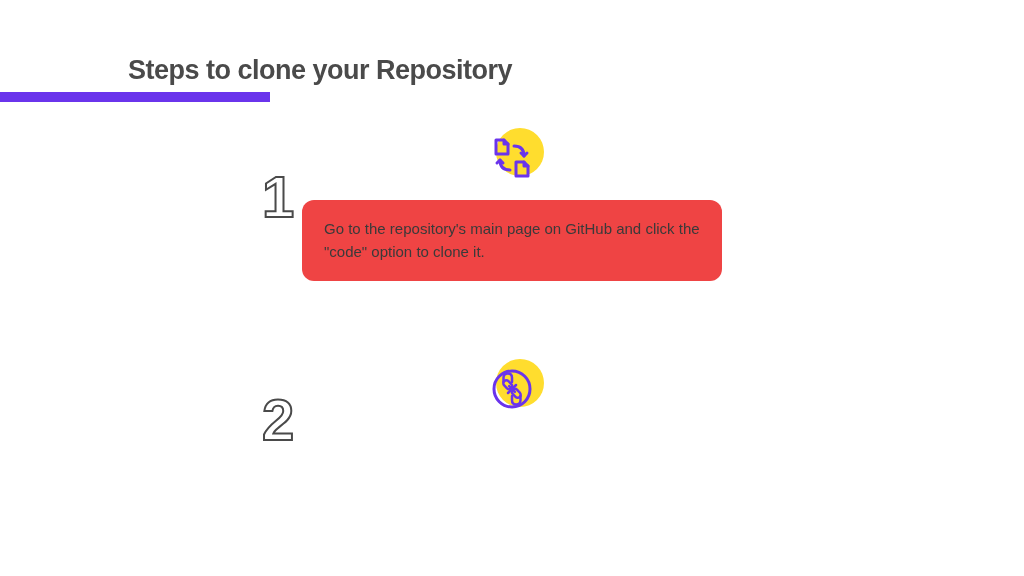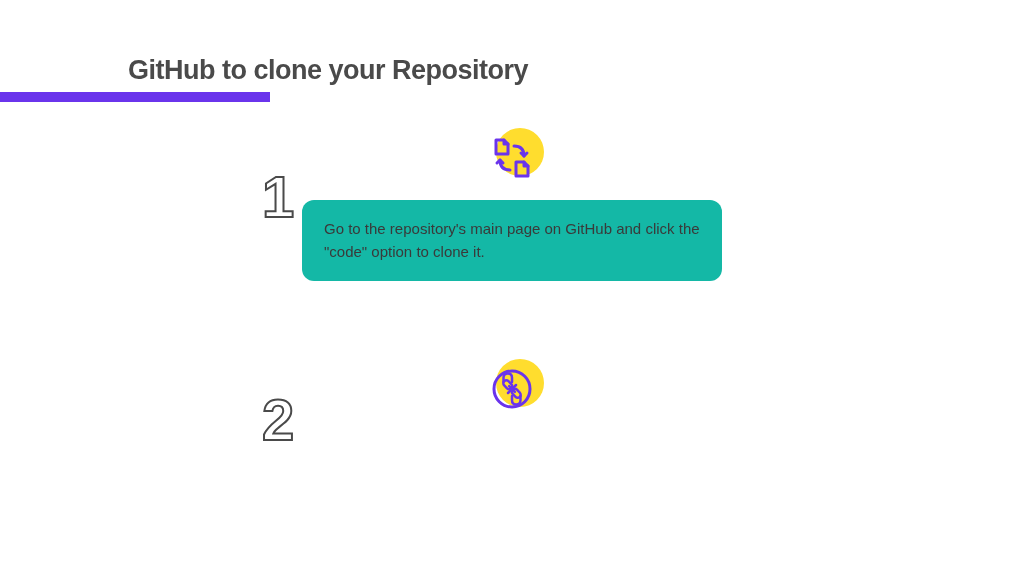--- a/index.html
+++ b/index.html
@@ -74,37 +74,37 @@
       font-weight: 800;
       color: transparent;
       -webkit-text-stroke: 2px #4a4a4a;
       line-height: 1;
       font-family: Arial, sans-serif;
     }
     .step-number-2 {
       top: 30px;
     }
     .step-box {
-      background: #14b8a6;
+      background: #ef4444;
       border-radius: 12px;
       padding: 18px 22px;
       margin-top: 15px;
     }
     .step-text {
       font-size: 15px;
       line-height: 1.5;
       color: #3a3a3a;
       font-weight: 500;
     }
   </style>
 </head>
 <body>
 
 <div class="header">
-  <h1 class="title">GitHub to clone your Repository</h1>
+  <h1 class="title">Steps to clone your Repository</h1>
 </div>
 <div class="underline"></div>
 
 <div class="steps-container">
 
   <div class="step">
     <div class="icon-wrapper">
       <div class="yellow-circle"></div>
       <svg class="icon-svg" width="44" height="44" viewBox="0 0 44 44">
         <g fill="none" stroke="#6a34ec" stroke-width="3" stroke-linecap="round" stroke-linejoin="round">

